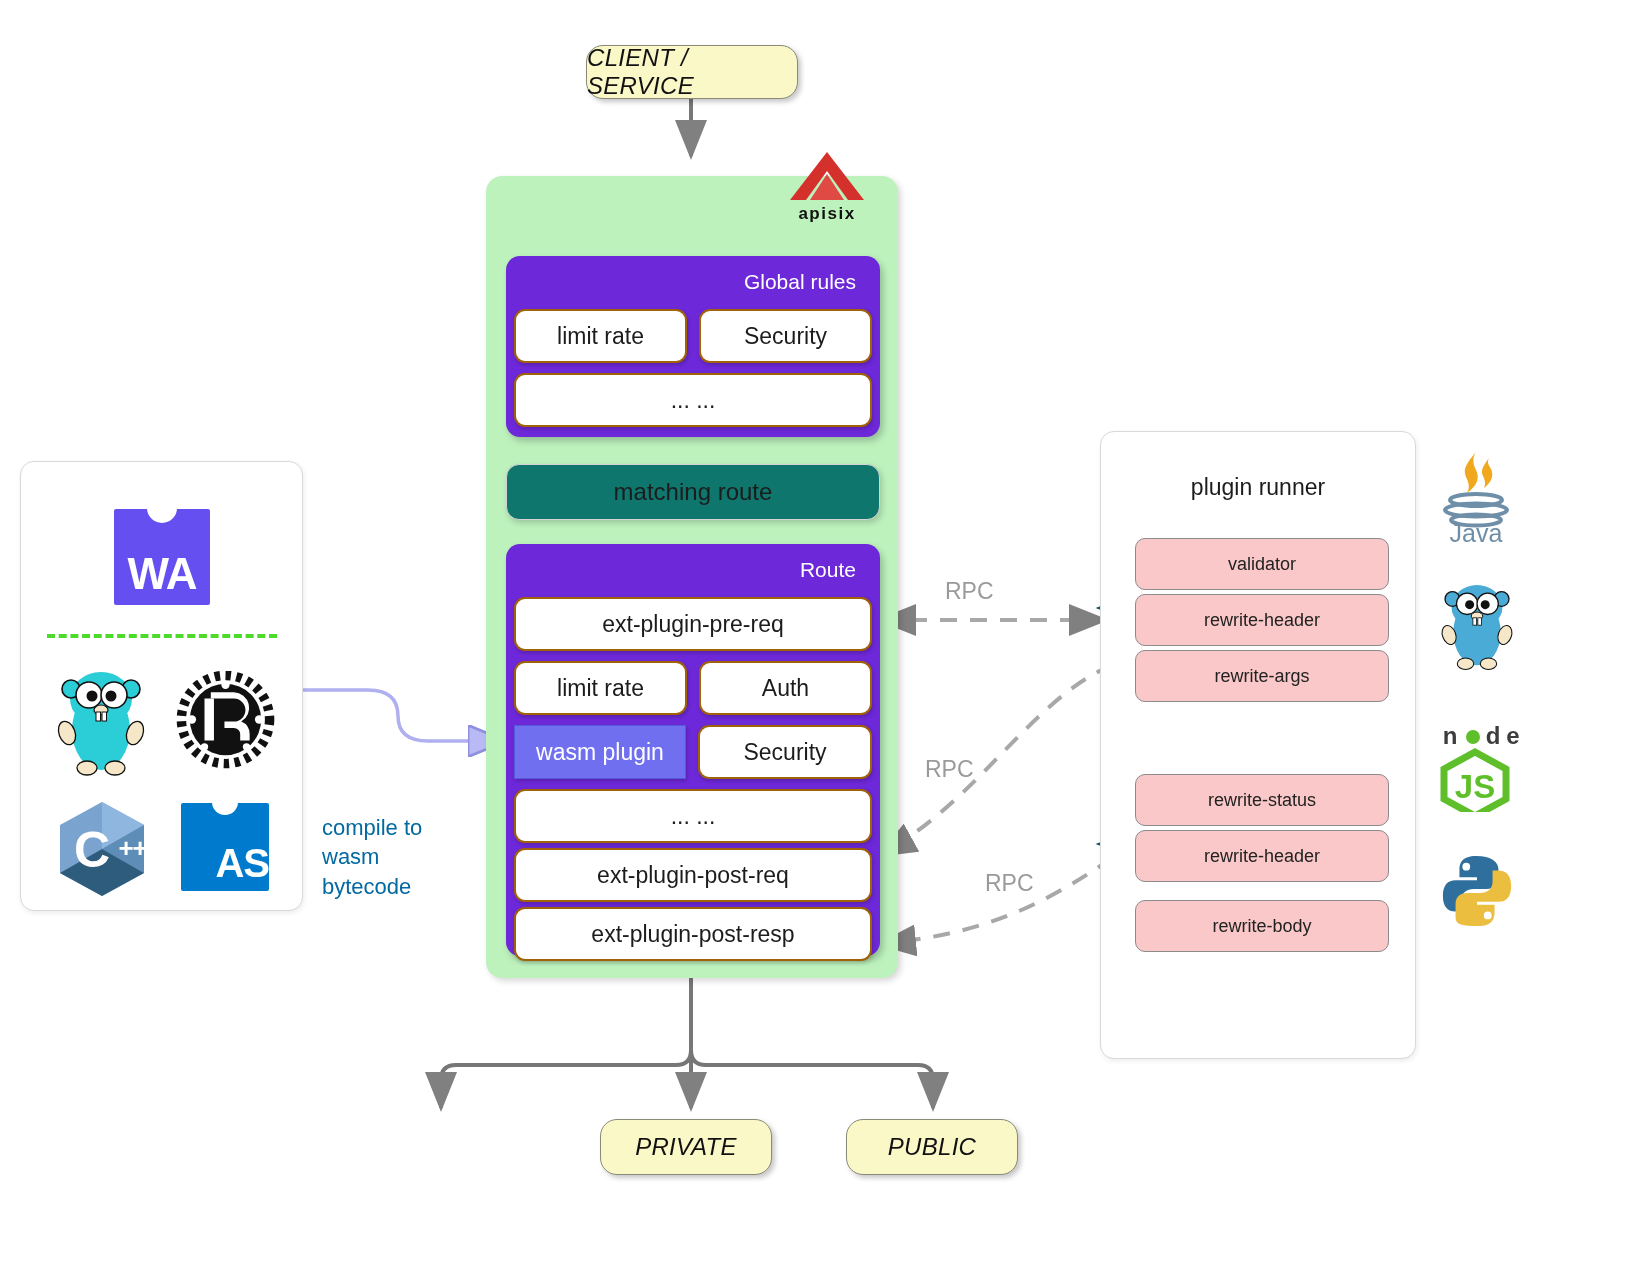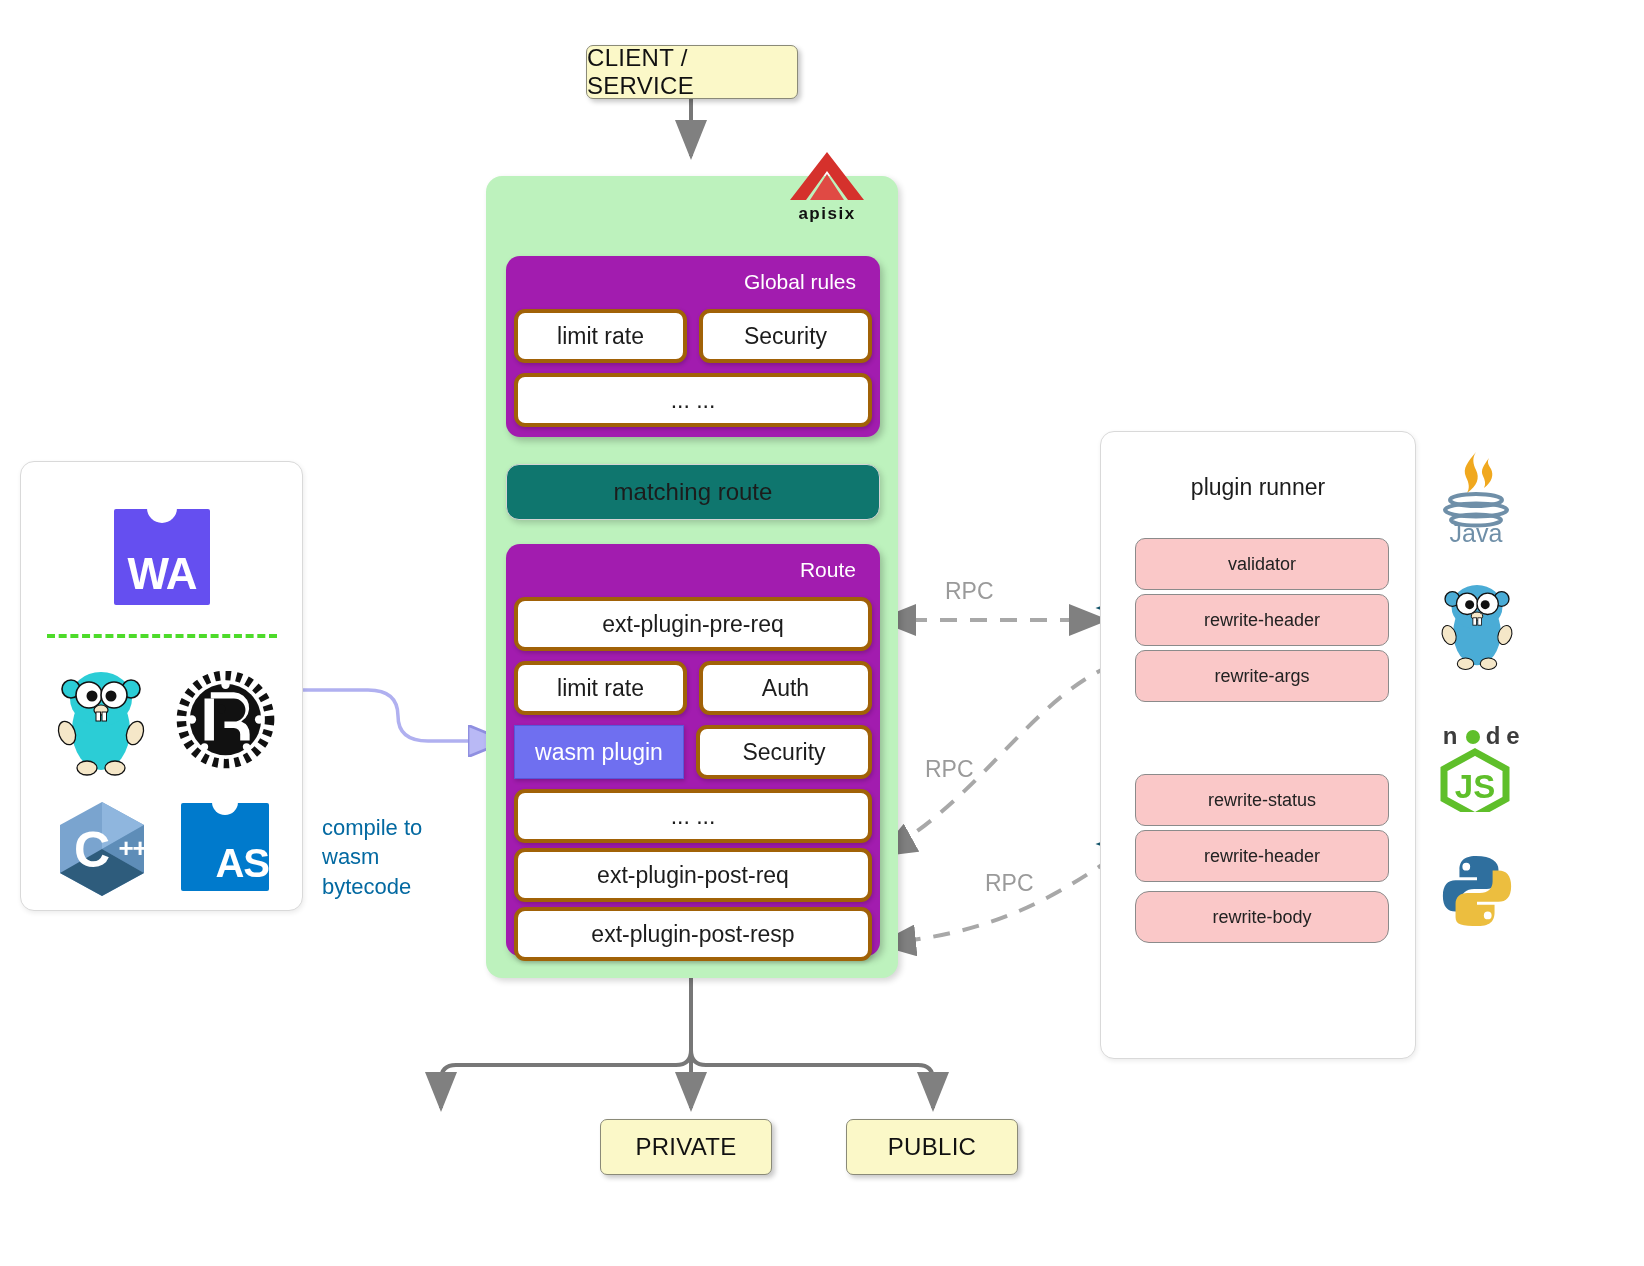--- a/index.html
+++ b/index.html
@@ -10,46 +10,46 @@
     overflow: hidden;
   }
   #stage { position: relative; width: 1644px; height: 1266px; }
 
   
   .abs { position: absolute; }
 
   .yellow-box {
     background: #fbf8c8;
     border: 1px solid #8a8a78;
-    border-radius: 7px;
+    border-radius: 17px;
     box-shadow: 3px 3px 5px rgba(0,0,0,0.22);
     display: flex; align-items: center; justify-content: center;
-    font-size: 24px; color: #111; letter-spacing: .3px;
+    font-size: 24px; color: #111; letter-spacing: .3px; font-style: italic;
   }
 
   .green-panel {
     background: #bdf2bd;
     border-radius: 16px;
     box-shadow: 3px 3px 6px rgba(0,0,0,0.16);
   }
 
   .red-panel {
-    background: #a21caf;
+    background: #6d28d9;
     border-radius: 14px;
     box-shadow: 3px 4px 7px rgba(0,0,0,0.22);
     padding: 8px;
   }
   .panel-caption {
     color: #ffffff; font-size: 21px;
     text-align: right; padding: 6px 16px 10px 0;
   }
 
   .white-chip {
     background: #ffffff;
-    border: 4px solid #a16207;
+    border: 2px solid #a16207;
     border-radius: 11px;
     box-shadow: 1px 2px 4px rgba(0,0,0,0.20);
     display: flex; align-items: center; justify-content: center;
     font-size: 23px; color: #1c1c1c;
     height: 54px;
     margin: 5px 0;
   }
   .chip-row { display: flex; gap: 12px; }
   .chip-row > .white-chip { flex: 1; }
 
@@ -309,21 +309,21 @@
 
     <div class="abs" style="left:34px; top:106px; width:254px;">
       <div class="pink-chip">validator</div>
       <div class="pink-chip" style="margin-top:4px;">rewrite-header</div>
       <div class="pink-chip" style="margin-top:4px;">rewrite-args</div>
     </div>
 
     <div class="abs" style="left:34px; top:342px; width:254px;">
       <div class="pink-chip">rewrite-status</div>
       <div class="pink-chip" style="margin-top:4px;">rewrite-header</div>
-      <div class="pink-chip" style="margin-top:9px;border-radius:14px;">rewrite-body</div>
+      <div class="pink-chip" style="margin-top:18px;">rewrite-body</div>
     </div>
   </div>
 
   <div class="abs" style="left:1432px; top:448px;">
     <svg width="88" height="96" viewBox="0 0 88 96">
       <path d="M44 4 C36 14 30 20 34 29 C37 35 38 40 35 45 C45 38 48 30 44 22 C41 16 40 10 44 4Z" fill="#f0a81e"></path>
       <path d="M57 10 C52 17 48 22 51 28 C53 32 54 36 52 40 C60 34 62 27 59 21 C56 16 55 14 57 10Z" fill="#f0a81e"></path>
       <ellipse cx="44" cy="52" rx="26" ry="6" fill="none" stroke="#6f8fa8" stroke-width="4"></ellipse>
       <ellipse cx="44" cy="62" rx="31" ry="6.5" fill="none" stroke="#6f8fa8" stroke-width="4"></ellipse>
       <ellipse cx="44" cy="72" rx="25" ry="5.5" fill="none" stroke="#6f8fa8" stroke-width="4"></ellipse>

